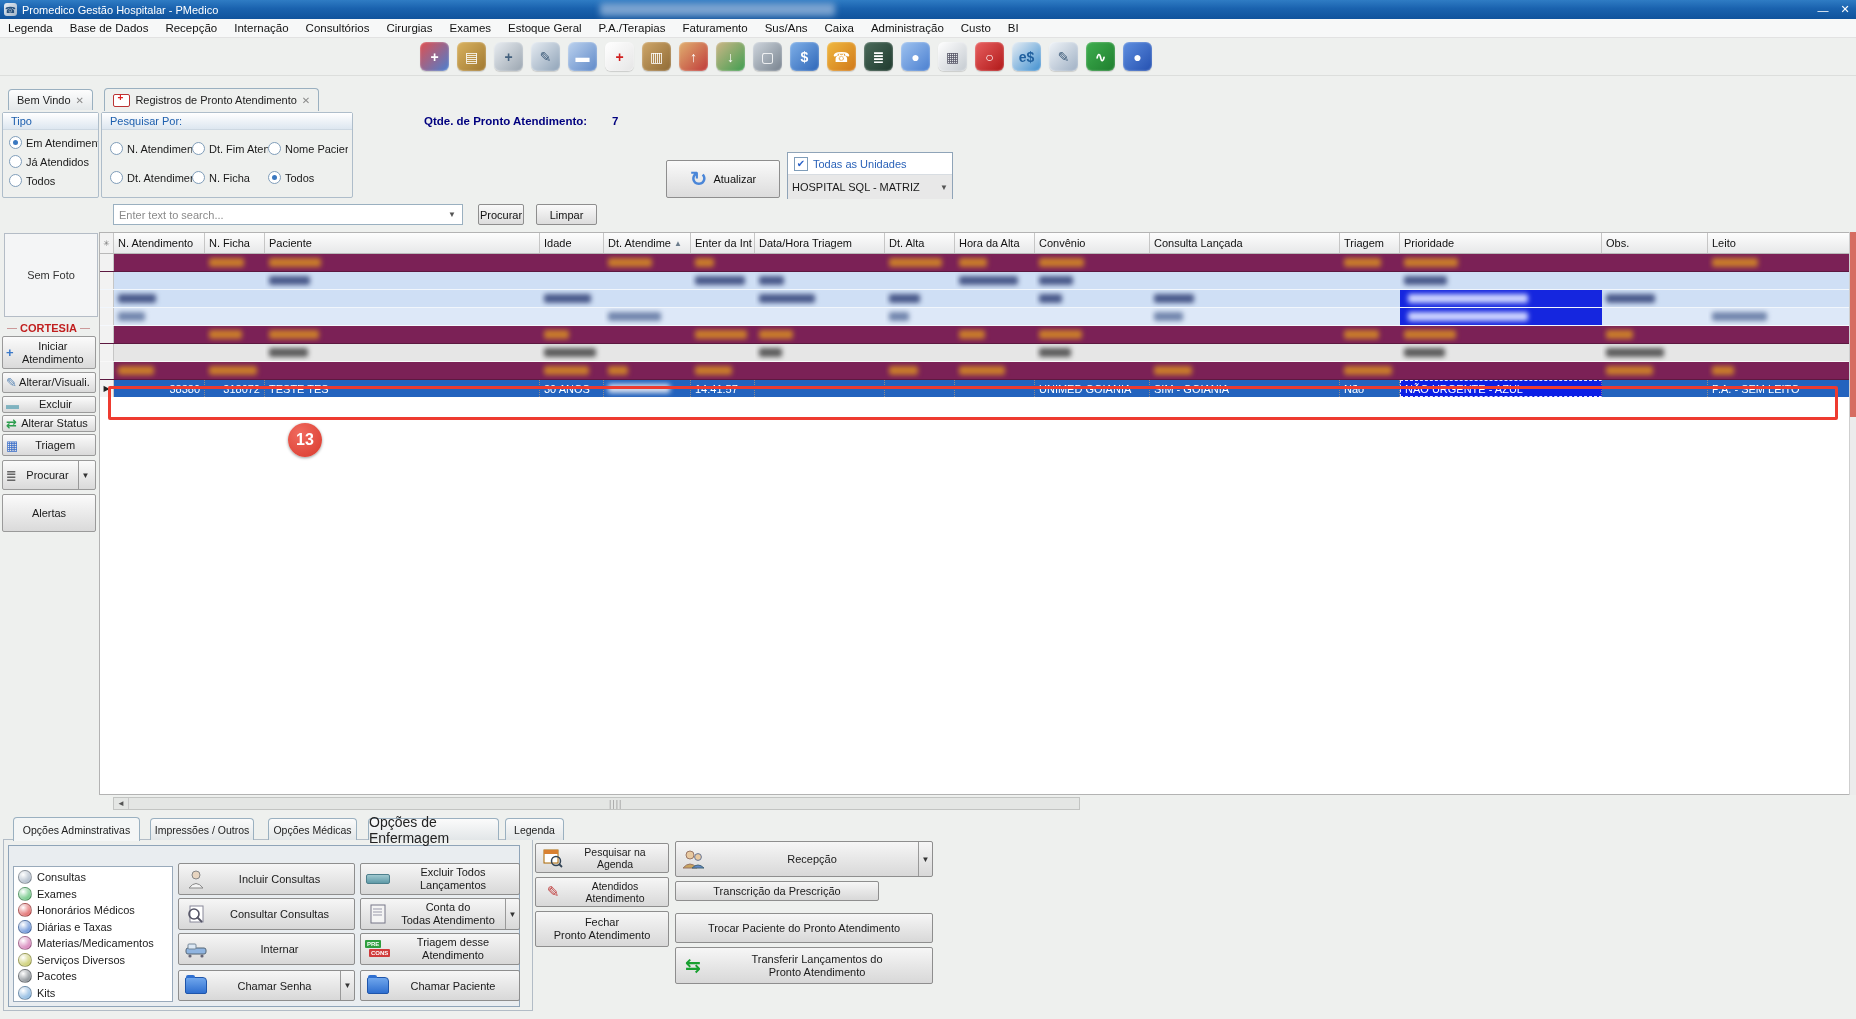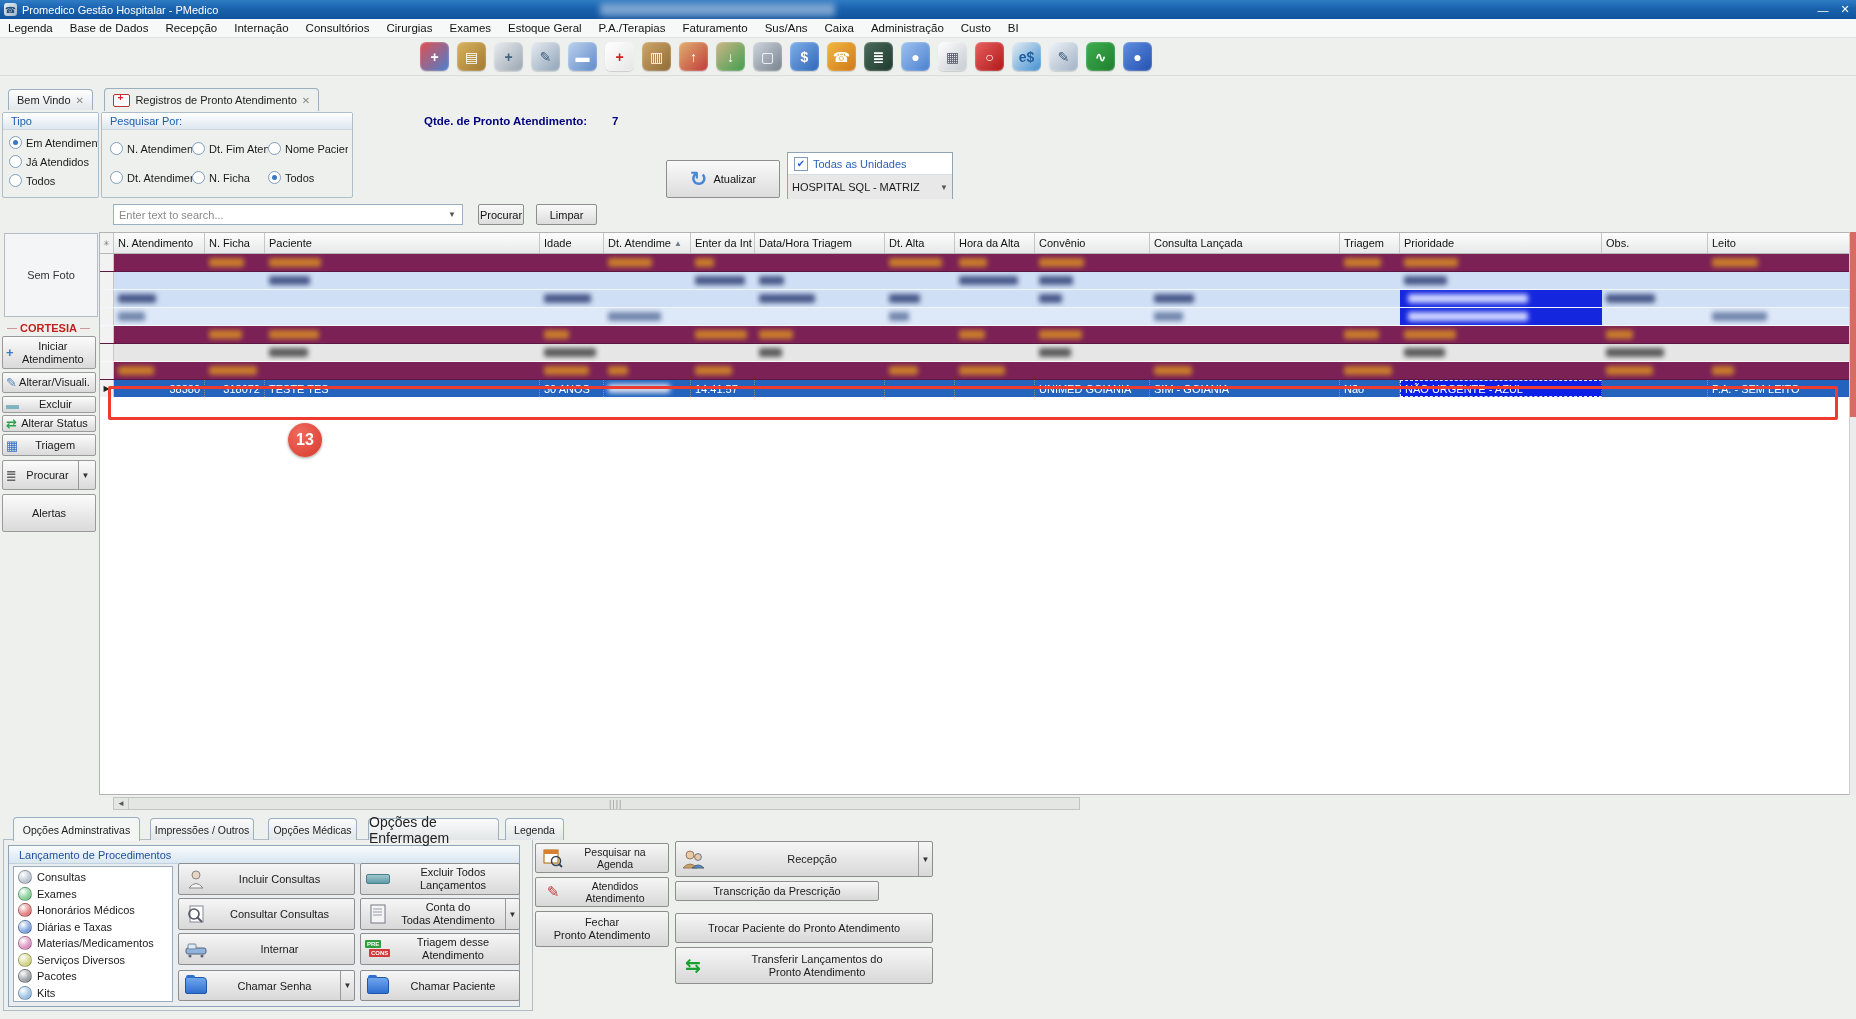--- a/index.html
+++ b/index.html
@@ -620,21 +620,20 @@
 
 <div class="abs hscroll">
   <span class="harrow">◄</span>
   <span class="hgrip">||||</span>
 </div>
 
 <div id="btabs"></div>
 <div class="abs bpanel"></div>
 
 <div class="abs lgb">
-  <div class="lgbcap">Lançamento de Procedimentos</div>
   <div class="plist" id="plist">
       <div class="pitem">
         <span class="pdot" style="background: radial-gradient(circle at 35% 30%, rgba(255, 255, 255, 0.667), rgb(143, 160, 180)); border: 1px solid rgba(0, 0, 0, 0.25);"></span>
         <span>Consultas</span>
       </div>
       <div class="pitem">
         <span class="pdot" style="background: radial-gradient(circle at 35% 30%, rgba(255, 255, 255, 0.667), rgb(47, 174, 79)); border: 1px solid rgba(0, 0, 0, 0.25);"></span>
         <span>Exames</span>
       </div>
       <div class="pitem">

